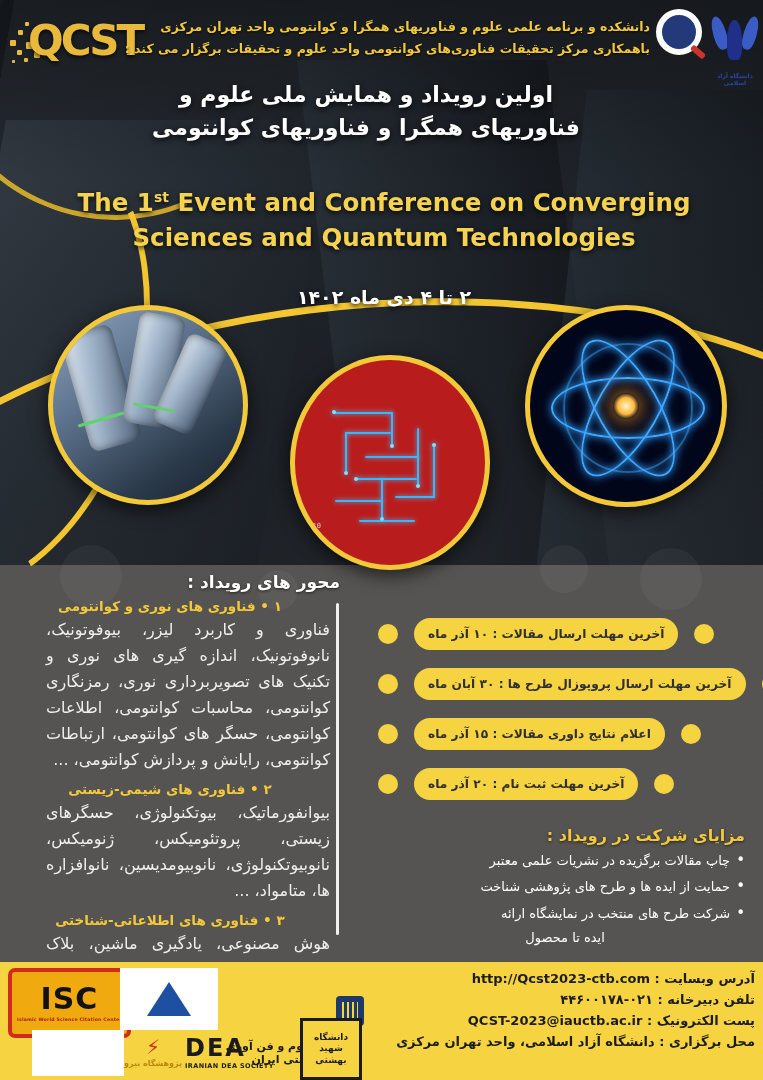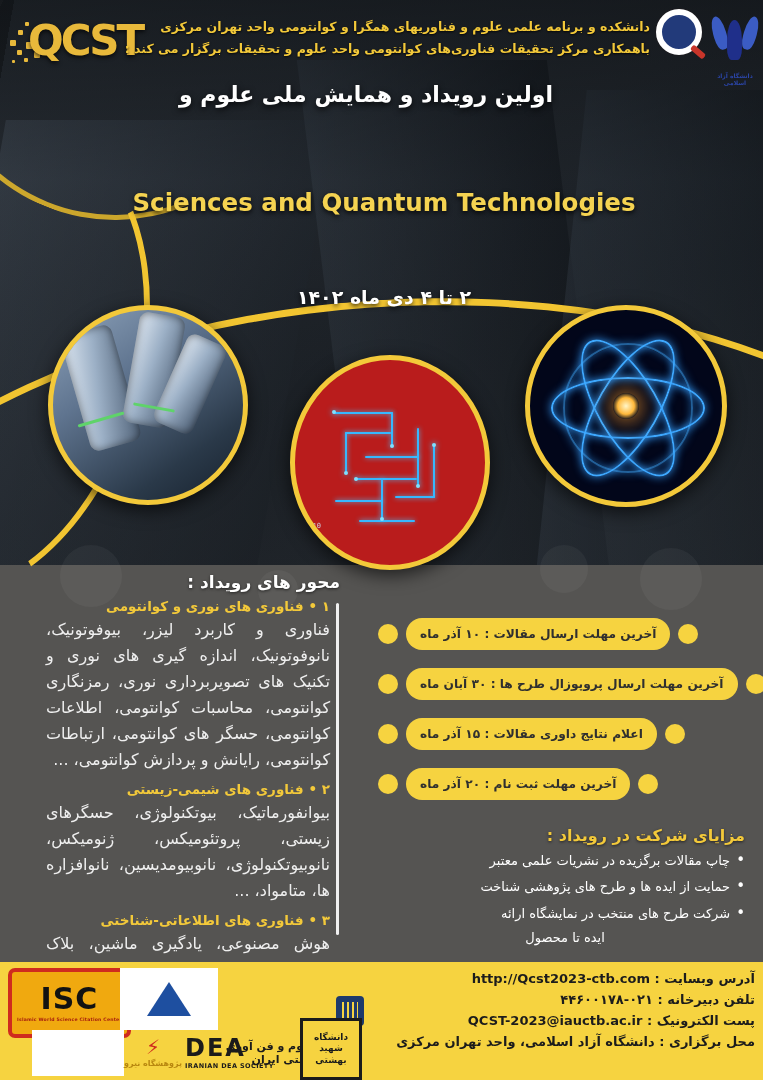--- a/index.html
+++ b/index.html
@@ -103,26 +103,26 @@
     text-shadow:0 1px 3px rgba(0,0,0,.6);}
   .topics-head{left:160px;top:572px;width:180px;text-align:right;}
   .benefits-head{left:390px;top:826px;width:355px;text-align:right;color:#f3c93a;font-size:16px;}
 
   .divider{position:absolute;left:336px;top:603px;width:3px;height:332px;background:#f0f0f0;
     border-radius:2px;}
 
   
   .topics{position:absolute;left:10px;top:596px;width:320px;direction:rtl;text-align:right;}
   .t-item{margin-bottom:6px;}
-  .t-title{color:#f3c93a;font-size:13.5px;font-weight:bold;line-height:1.5;}
+  .t-title{color:#f3c93a;font-size:13.5px;font-weight:bold;line-height:1.5;text-align:center;}
   .t-body{color:#efefef;font-size:16px;line-height:1.62;text-align:justify;margin-top:1px;margin-left:36px;}
   .t-sub{color:#e6e6e6;font-size:11.2px;line-height:1.5;margin-top:1px;}
 
   
-  .pill-row{position:absolute;display:flex;align-items:center;gap:8px;}
+  .pill-row{position:absolute;display:flex;align-items:center;gap:16px;}
   .dot{width:20px;height:20px;border-radius:50%;background:#f6d340;flex:0 0 auto;}
   .pill{background:#f6d340;border-radius:22px;height:32px;display:flex;align-items:center;
     justify-content:center;padding:0 14px;direction:rtl;color:#2f2f2f;font-size:12.2px;
     font-weight:bold;white-space:nowrap;}
 
   
   .benefits{position:absolute;left:385px;top:848px;width:360px;direction:rtl;text-align:right;
     color:#ffffff;font-size:13px;line-height:1.62;}
   .benefits li{list-style:none;margin-bottom:2px;}
   .benefits li::before{content:"\2022";color:#fff;margin-left:6px;font-size:15px;}
@@ -207,22 +207,27 @@
   </div>
   <div class="azad-cap">دانشگاه آزاد اسلامی</div>
 
   <div class="hdr-text">
     <div>دانشکده و برنامه علمی علوم و فناوریهای همگرا و کوانتومی واحد تهران مرکزی</div>
     <div>باهمکاری مرکز تحقیقات فناوری‌های کوانتومی واحد علوم و تحقیقات برگزار می کند :</div>
   </div>
 
   <div class="fa-title">
     <div>اولین رویداد و همایش ملی علوم و</div>
+    <div>فناوریهای همگرا و فناوریهای کوانتومی</div>
   </div>
   <div class="en-title">
+    <div>
+      <span>The 1</span><sup>st</sup>
+      <span>Event and Conference on Converging</span>
+    </div>
     <div>Sciences and Quantum Technologies</div>
   </div>
   <div class="date-line">۲ تا ۴ دی ماه ۱۴۰۲</div>
 
   <div class="circ c-micro">
     <div class="lens" style="left:22px;top:18px;width:52px;height:120px;transform:rotate(-16deg);"></div>
     <div class="lens" style="left:78px;top:4px;width:46px;height:112px;transform:rotate(10deg);"></div>
     <div class="lens" style="left:116px;top:26px;width:42px;height:96px;transform:rotate(24deg);"></div>
     <div class="grn" style="left:24px;top:108px;width:48px;transform:rotate(-16deg);"></div>
     <div class="grn" style="left:80px;top:96px;width:42px;transform:rotate(10deg);"></div>

